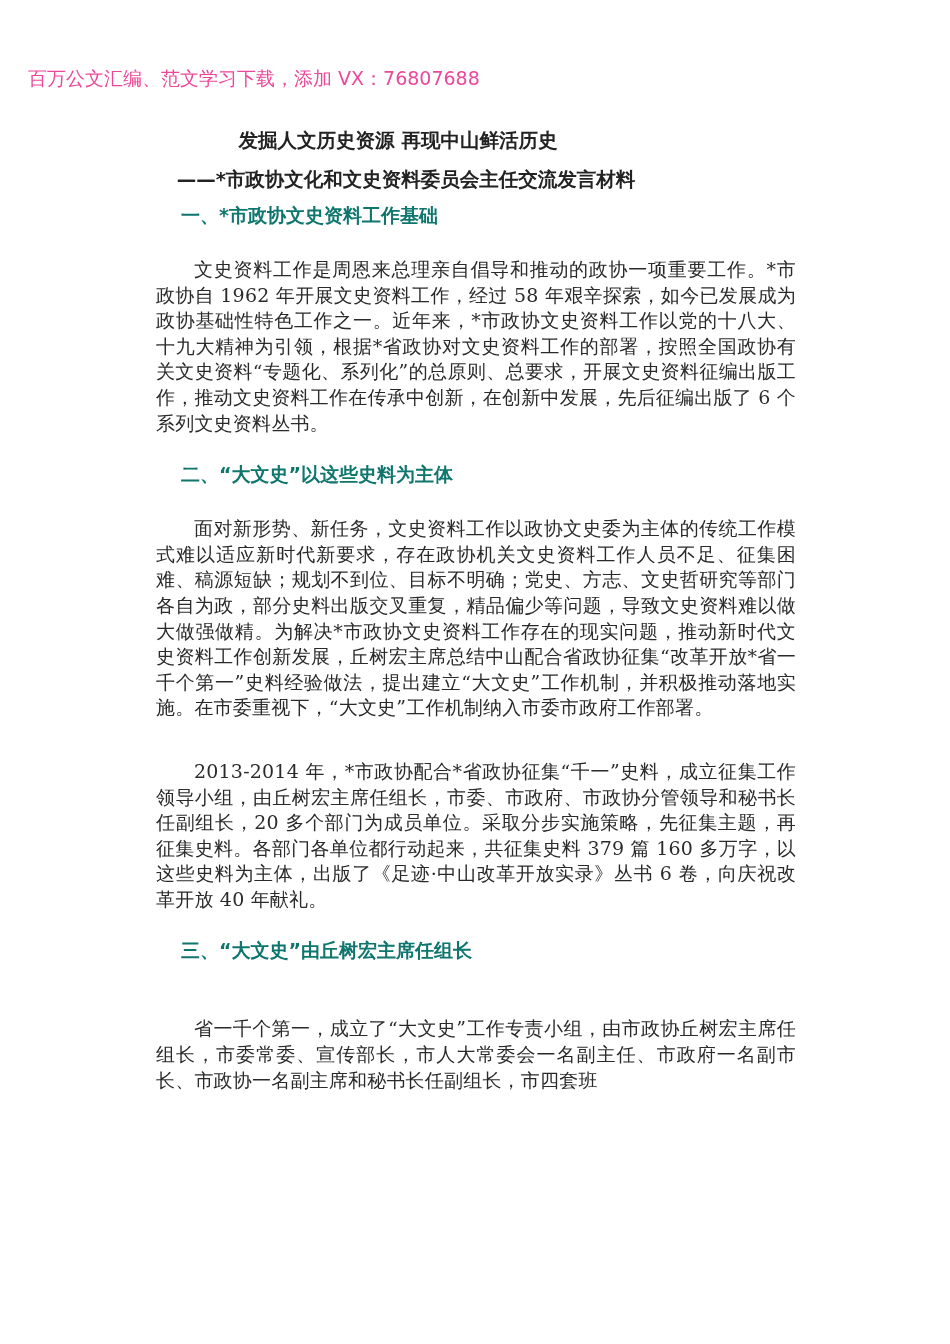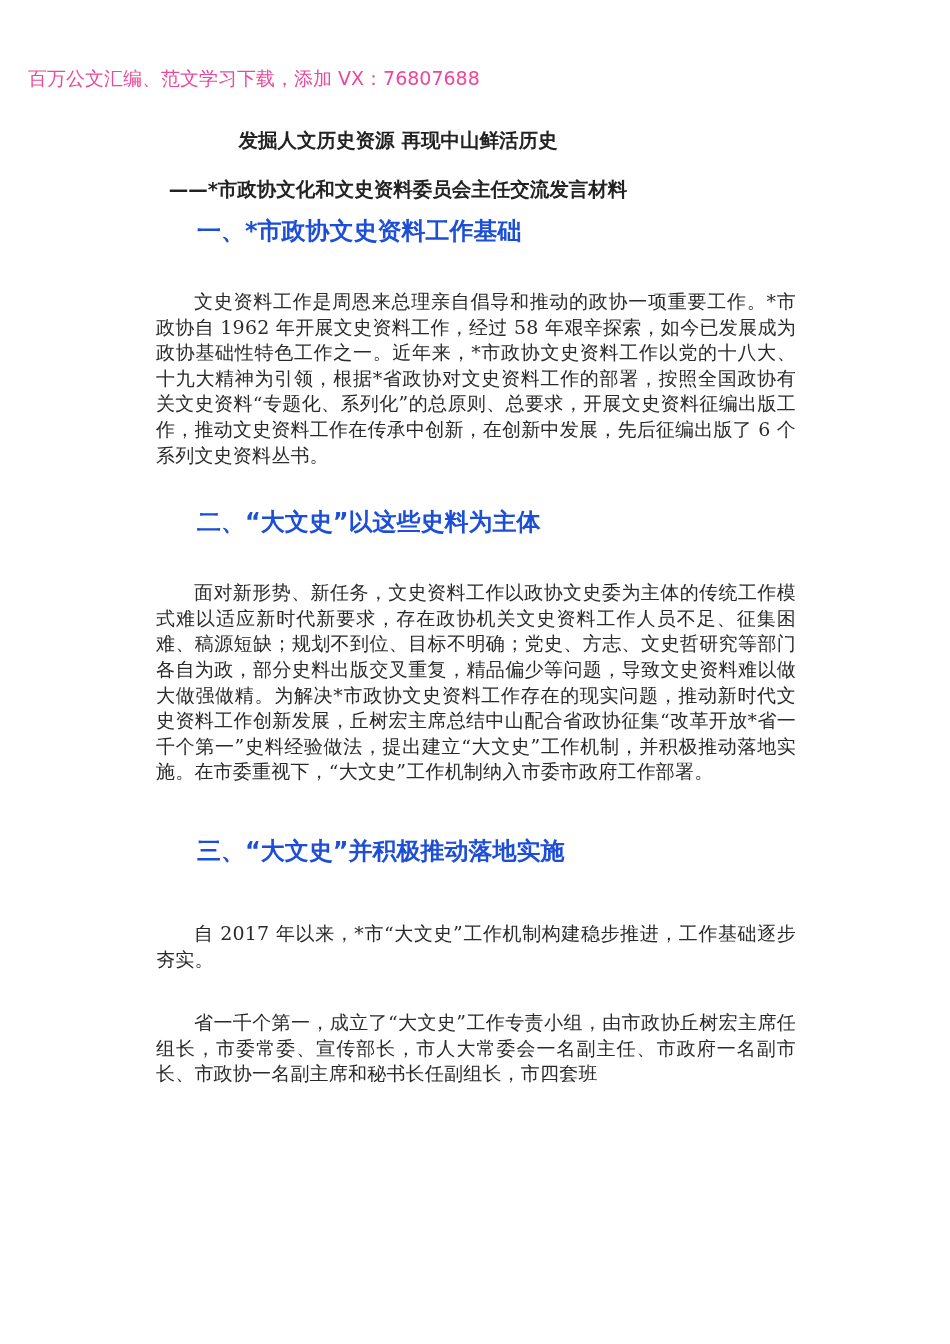--- a/index.html
+++ b/index.html
@@ -7,28 +7,28 @@
   .page { position: absolute; left: 0; top: 0; width: 950px; height: 1344px; background: #fff; }
   .banner {
     position: absolute; left: 0; top: 66px; width: 950px; 
     color: #ec4899; font-family: "DejaVu Sans", sans-serif; font-size: 19px; letter-spacing: 0px; padding-left: 28px;
   }
   .title {
     position: absolute; left: 0; width: 796px; text-align: center;
     font-family: "DejaVu Sans", sans-serif; font-weight: bold; font-size: 19.5px; color: #222;
   }
   .t1 { top: 127px; }
-  .t2 { top: 176px; }
+  .t2 { top: 166px; margin-left: 8px; }
   .body {
     position: absolute; left: 143px; top: 200px; width: 666px;
     font-family: "DejaVu Serif", serif; font-size: 19px; color: #2a2a2a;
   }
   .h {
-    font-family: "DejaVu Sans", sans-serif; font-weight: bold; font-size: 24px; color: #1d4ed8;
-    text-indent: 38px; height: 30px; line-height: 30px; margin: 16px;
+    font-family: "DejaVu Sans", sans-serif; font-weight: bold; font-size: 19px; color: #0f766e;
+    text-indent: 38px; height: 30px; line-height: 30px; margin: 0;
   }
   .p {
     margin: 13px; text-indent: 38px; line-height: 25.6px; text-align: justify;
     text-align-last: left; letter-spacing: 0.2px;
   }
   .gap-h-p { height: 14px; }
   .gap-p-h { height: 10px; }
   .gap-p-p { height: 12px; }
 </style>
 </head>
@@ -42,22 +42,22 @@
   <div class="body">
     <div class="h">一、*市政协文史资料工作基础</div>
     <div class="gap-h-p"></div>
     <p class="p">文史资料工作是周恩来总理亲自倡导和推动的政协一项重要工作。*市政协自 1962 年开展文史资料工作，经过 58 年艰辛探索，如今已发展成为政协基础性特色工作之一。近年来，*市政协文史资料工作以党的十八大、十九大精神为引领，根据*省政协对文史资料工作的部署，按照全国政协有关文史资料“专题化、系列化”的总原则、总要求，开展文史资料征编出版工作，推动文史资料工作在传承中创新，在创新中发展，先后征编出版了 6 个系列文史资料丛书。</p>
     <div class="gap-p-h"></div>
 
     <div class="h">二、“大文史”以这些史料为主体</div>
     <div class="gap-h-p"></div>
     <p class="p">面对新形势、新任务，文史资料工作以政协文史委为主体的传统工作模式难以适应新时代新要求，存在政协机关文史资料工作人员不足、征集困难、稿源短缺；规划不到位、目标不明确；党史、方志、文史哲研究等部门各自为政，部分史料出版交叉重复，精品偏少等问题，导致文史资料难以做大做强做精。为解决*市政协文史资料工作存在的现实问题，推动新时代文史资料工作创新发展，丘树宏主席总结中山配合省政协征集“改革开放*省一千个第一”史料经验做法，提出建立“大文史”工作机制，并积极推动落地实施。在市委重视下，“大文史”工作机制纳入市委市政府工作部署。</p>
     <div class="gap-p-p"></div>
+    <p class="p">2013-2014 年，*市政协配合*省政协征集“千一”史料，成立征集工作领导小组，由丘树宏主席任组长，市委、市政府、市政协分管领导和秘书长任副组长，20 多个部门为成员单位。采取分步实施策略，先征集主题，再征集史料。各部门各单位都行动起来，共征集史料 379 篇 160 多万字，以这些史料为主体，出版了《足迹·中山改革开放实录》丛书 6 卷，向庆祝改革开放 40 年献礼。</p>
     <div class="gap-p-h"></div>
 
-    <div class="h">三、“大文史”并积极推动落地实施</div>
+    <div class="h">三、“大文史”由丘树宏主席任组长</div>
     <div class="gap-h-p"></div>
     <div class="gap-p-p"></div>
-    <p class="p">自 2017 年以来，*市“大文史”工作机制构建稳步推进，工作基础逐步夯实。</p>
     <div class="gap-p-p"></div>
     <p class="p">省一千个第一，成立了“大文史”工作专责小组，由市政协丘树宏主席任组长，市委常委、宣传部长，市人大常委会一名副主任、市政府一名副市长、市政协一名副主席和秘书长任副组长，市四套班</p>
   </div>
 </div>
 
 </body></html>

